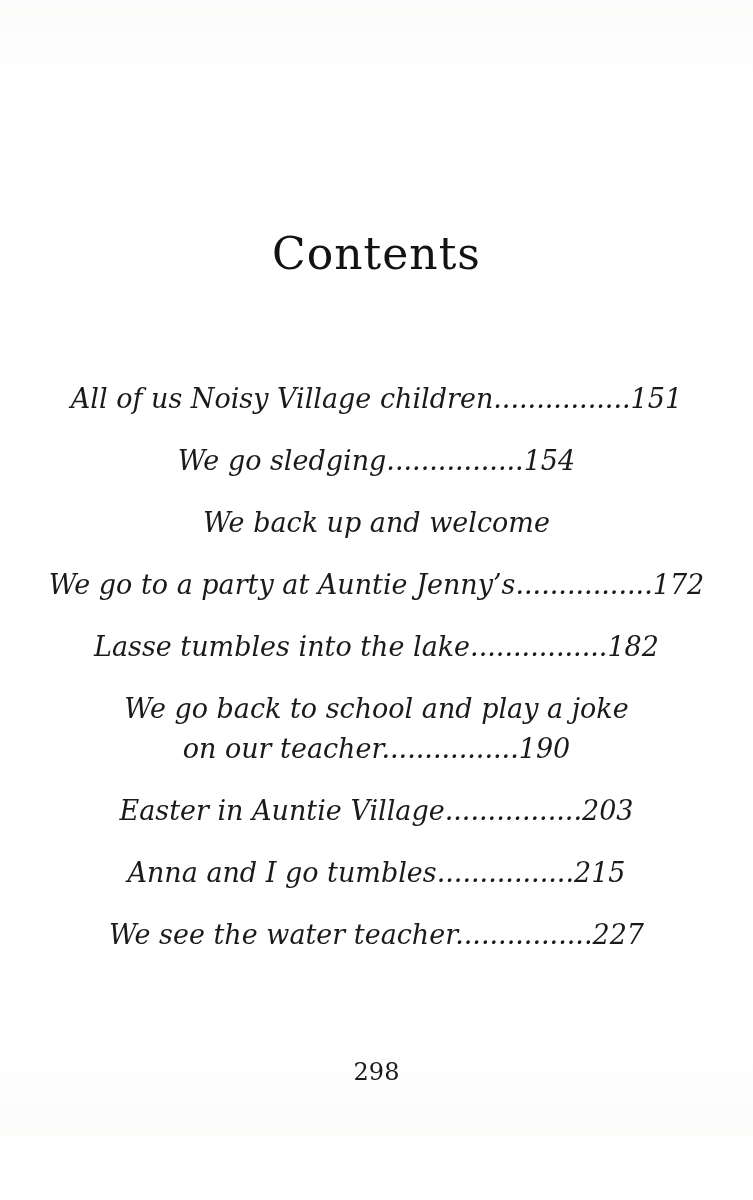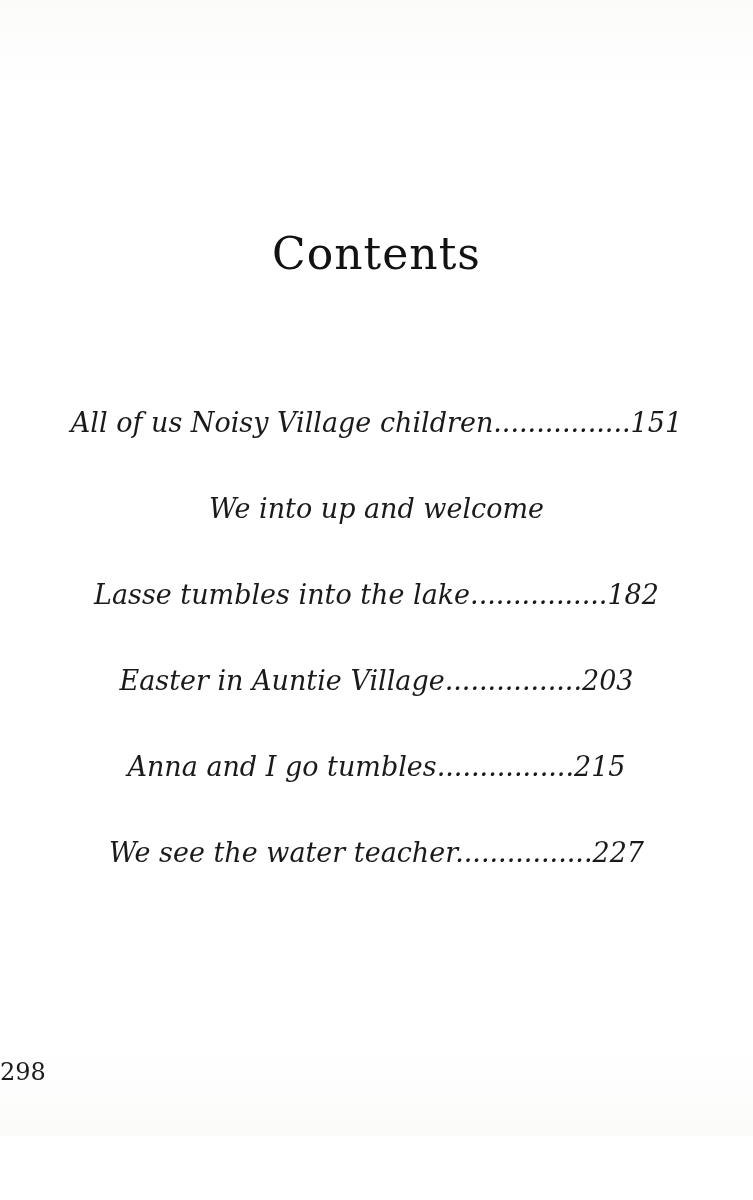--- a/index.html
+++ b/index.html
@@ -30,62 +30,72 @@
   }
   .toc {
     margin-top: 100px;
     display: flex;
     flex-direction: column;
     gap: 22px;
     align-items: center;
   }
   .entry {
     text-align: center;
-    margin-top: 24px;
   }
   .entry .line {
     font-style: italic;
     font-size: 27px;
     line-height: 40px;
     color: #1a1a1a;
     white-space: nowrap;
   }
   .page-number {
     position: absolute;
     bottom: 50px;
     left: 0;
     width: 100%;
+    text-align: center;
     font-size: 24px;
     color: #1a1a1a;
     font-style: normal;
   }
 </style>
 </head>
 <body>
 
 <div class="page">
 
   <h1 class="title">Contents</h1>
 
   <div class="toc">
 
     <div class="entry">
       <div class="line">All of us Noisy Village children................151</div>
     </div>
 
+    <div class="entry">
+      <div class="line">We go sledging................154</div>
+    </div>
 
     <div class="entry">
-      <div class="line">We into up and welcome</div>
+      <div class="line">We back up and welcome</div>
     </div>
 
+    <div class="entry">
+      <div class="line">We go to a party at Auntie Jenny’s................172</div>
+    </div>
 
     <div class="entry">
       <div class="line">Lasse tumbles into the lake................182</div>
     </div>
 
+    <div class="entry">
+      <div class="line">We go back to school and play a joke</div>
+      <div class="line">on our teacher................190</div>
+    </div>
 
     <div class="entry">
       <div class="line">Easter in Auntie Village................203</div>
     </div>
 
     <div class="entry">
       <div class="line">Anna and I go tumbles................215</div>
     </div>
 
     <div class="entry">

